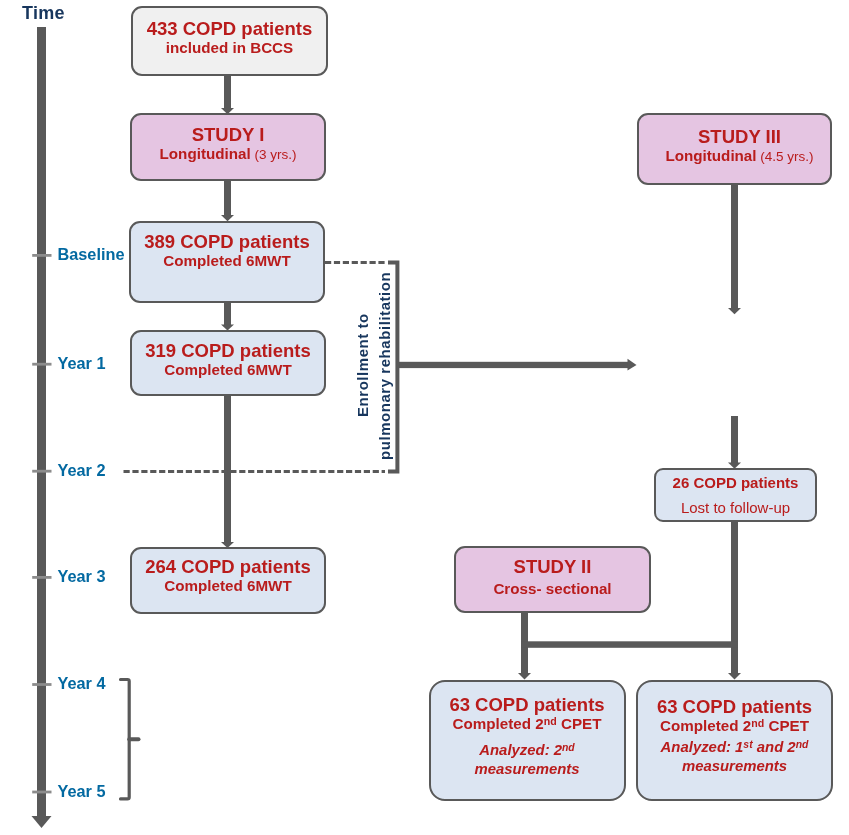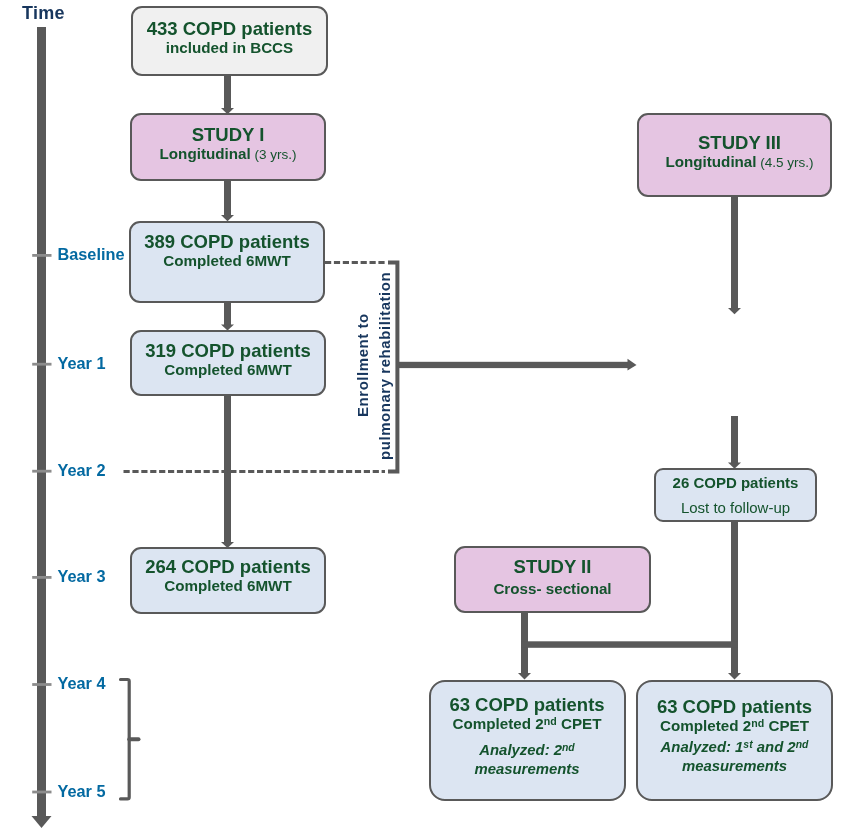--- a/index.html
+++ b/index.html
@@ -28,21 +28,21 @@
   }
   .node {
     position: absolute;
     box-sizing: border-box;
     border: 2px solid #595959;
     border-radius: 11px;
     display: flex;
     flex-direction: column;
     align-items: center;
     justify-content: center;
-    color: #14532d;
+    color: #b91c1c;
     text-align: center;
   }
   .n-grey  { background: #f0f0f0; }
   .n-blue  { background: #dce5f2; }
   .n-pink  { background: #e5c5e2; }
 
   .ln { display: block; white-space: nowrap; line-height: 19px; }
   .l1  { font-size: 18.5px; font-weight: bold; letter-spacing: 0px; }
   .l2  { font-size: 15.2px; font-weight: bold; }
   .l2s { font-size: 13.5px; font-weight: normal; }
@@ -171,21 +171,21 @@
   <div class="node n-blue" style="left:130px; top:330px; width:196px; height:66px; padding-bottom:7px;">
     <span class="ln l1">319 COPD patients</span>
     <span class="ln l2">Completed 6MWT</span>
   </div>
 
   <div class="node n-blue" style="left:130px; top:546.5px; width:196px; height:67px; padding-bottom:8px;">
     <span class="ln l1">264 COPD patients</span>
     <span class="ln l2">Completed 6MWT</span>
   </div>
 
-  <div class="node n-pink" style="left:637px; top:113px; width:195px; height:84px; padding-bottom:5px; padding-left:10px;">
+  <div class="node n-pink" style="left:637px; top:113px; width:195px; height:72px; padding-bottom:5px; padding-left:10px;">
     <span class="ln l1">STUDY III</span>
     <span class="ln"><span class="l2">Longitudinal</span><span class="l2s"> (4.5 yrs.)</span></span>
   </div>
 
 
   <div class="node n-blue" style="left:654px; top:468px; width:163px; height:54px; border-radius:9px; padding-bottom:1px;">
     <span class="ln l2b">26 COPD patients</span>
     <span class="ln l3" style="margin-top:6px;">Lost to follow-up</span>
   </div>
 

